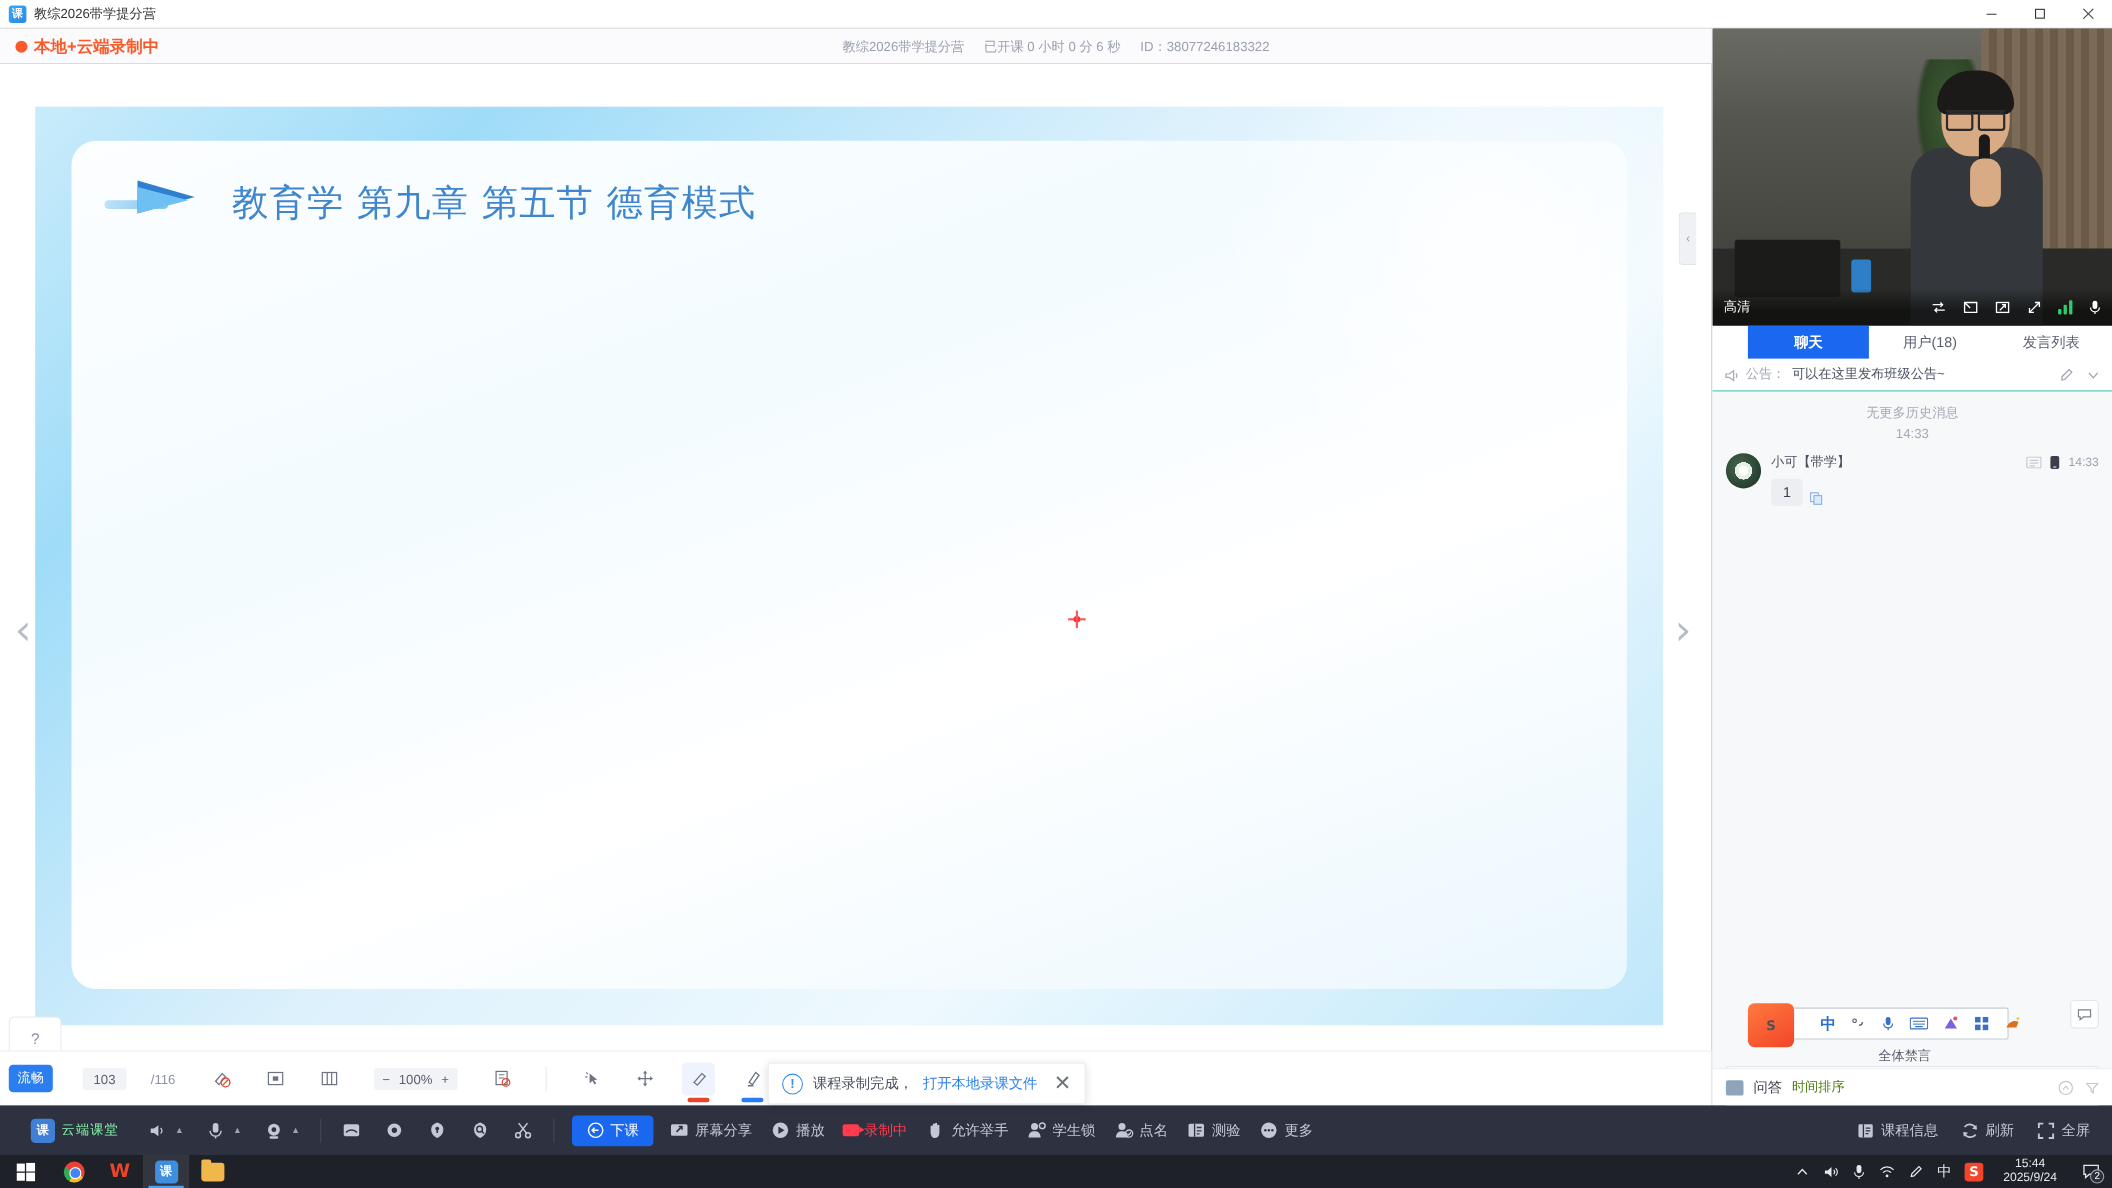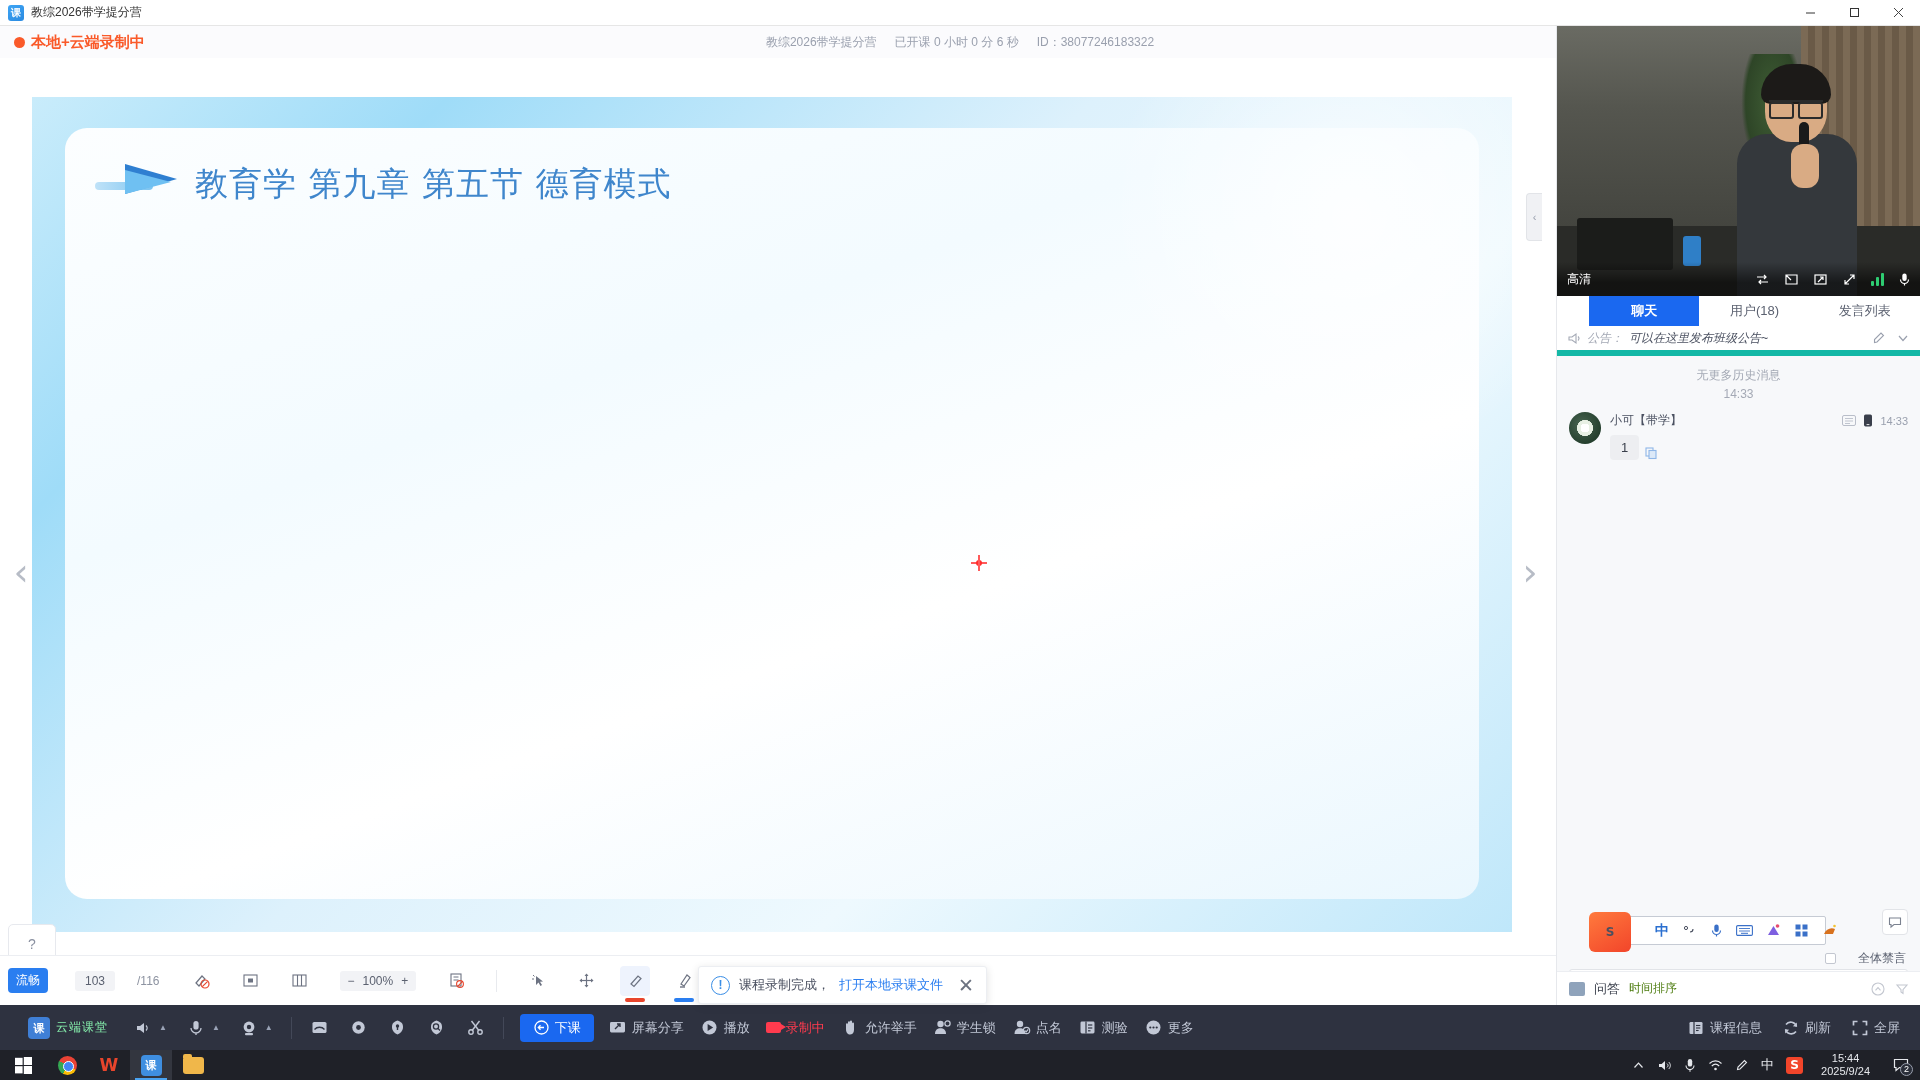--- a/index.html
+++ b/index.html
@@ -60,21 +60,21 @@
   .slide:after {
     content:""; position:absolute; right:-120px; top:-160px;
     width:560px; height:560px; border-radius:50%;
     background:radial-gradient(circle,rgba(255,255,255,.75),rgba(255,255,255,0) 62%);
   }
   .slide-inner {
     position:absolute; left:33px; top:31px; right:33px; bottom:33px;
     background:linear-gradient(160deg,#fcfeff 0%,#f3fbff 34%,#ffffff 62%,#eaf7fe 100%);
     border-radius:22px;
   }
-  .slide-head { position:absolute; left:30px; top:28px; display:flex; align-items:center; }
+  .slide-head { position:absolute; left:30px; top:28px; display:flex; align-items:center; gap:16px; }
   .plane { width:100px; height:56px; position:relative; }
   .plane .bar {
     position:absolute; left:0; top:26px; width:58px; height:8px; border-radius:4px;
     background:linear-gradient(90deg,#bfe2f8,#7cc4f0);
   }
   .plane .tri1 {
     position:absolute; left:30px; top:8px; width:0; height:0;
     border-left:52px solid #2f7fd1; border-top:15px solid transparent; border-bottom:15px solid transparent;
   }
   .plane .tri2 {
@@ -241,22 +241,22 @@
   .sig i { width:3px; background:#2ecc71; border-radius:1px; display:block; }
 
   .tabs { display:flex; height:30px; background:#fff;padding-left:32px; }
   .tab {
     flex:1; display:flex; align-items:center; justify-content:center;
     font-size:13px; color:#5b6170;
   }
   .tab.active { background:#1a68f0; color:#fff; font-weight:bold; }
 
   .notice {
-    height:30px; background:#fff; border-bottom:6px solid #14b8a6;
-    display:flex; align-items:center; gap:6px; padding:0 10px; font-size:12px;font-style:italic;
+    height:30px; background:#fff; border-bottom:1px solid #14b8a6;
+    display:flex; align-items:center; gap:6px; padding:0 10px; font-size:12px;
   }
   .notice-lbl { color:#a4a9b5; }
   .notice-txt { color:#4a5060; }
   .notice-act { margin-left:auto; display:flex; gap:10px; color:#9aa0ae; }
 
   .chatlist { position:relative; height:591px; background:#f7f8fa; padding-top:8px; overflow:hidden; }
   .sys { text-align:center; color:#a4a9b5; font-size:12px; margin:3px 0; }
   .msg { display:flex; gap:9px; padding:8px 12px 0 12px; }
   .avatar {
     width:32px; height:32px; border-radius:50%; flex:none; overflow:hidden;
@@ -282,21 +282,21 @@
   .mside { display:flex; align-items:flex-end; gap:5px; }
   .copy-ic { color:#8fb6e8; font-size:13px; }
   .fab {
     position:absolute; right:12px; bottom:12px; width:26px; height:26px; border-radius:4px;
     background:#fff; border:1px solid #e2e4e8;
     display:flex; align-items:center; justify-content:center; color:#7b8290; font-size:13px;
   }
 
   .muteall {
     height:22px; display:flex; align-items:center; justify-content:flex-end;
-    gap:22px; padding-right:14px; font-size:12px; color:#5b6170; background:#f7f8fa;
+    gap:22px; padding-right:14px; font-size:12px; color:#5b6170; background:#f7f8fa;flex-direction:column;
   }
   .cbox { width:11px; height:11px; border:1px solid #c3c7d0; background:#fff; border-radius:2px; }
 
   .inputwrap { padding:0 12px; position:relative; }
   .chatinput {
     height:62px; background:#fff; border:1px solid #e2e4e8; border-radius:3px;
     padding:8px 10px; color:#b4b9c3; font-size:13px; position:relative;
   }
   .counter { position:absolute; right:10px; bottom:5px; color:#a4a9b5; font-size:12px; }
   .inputtools {

